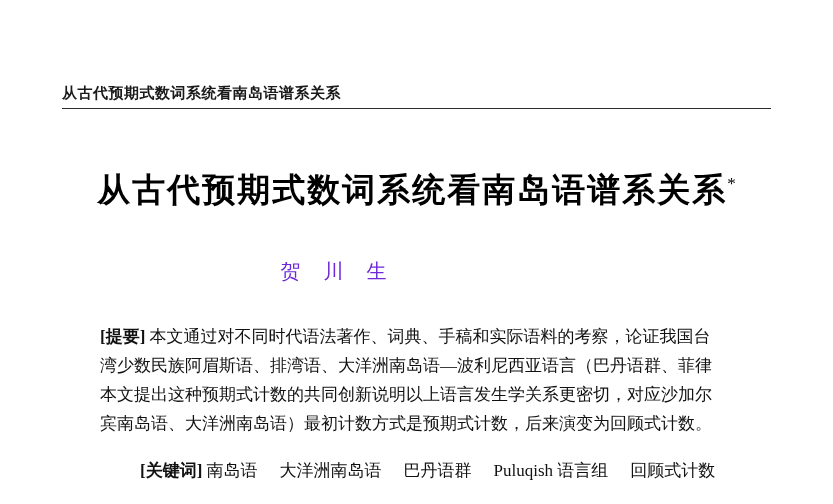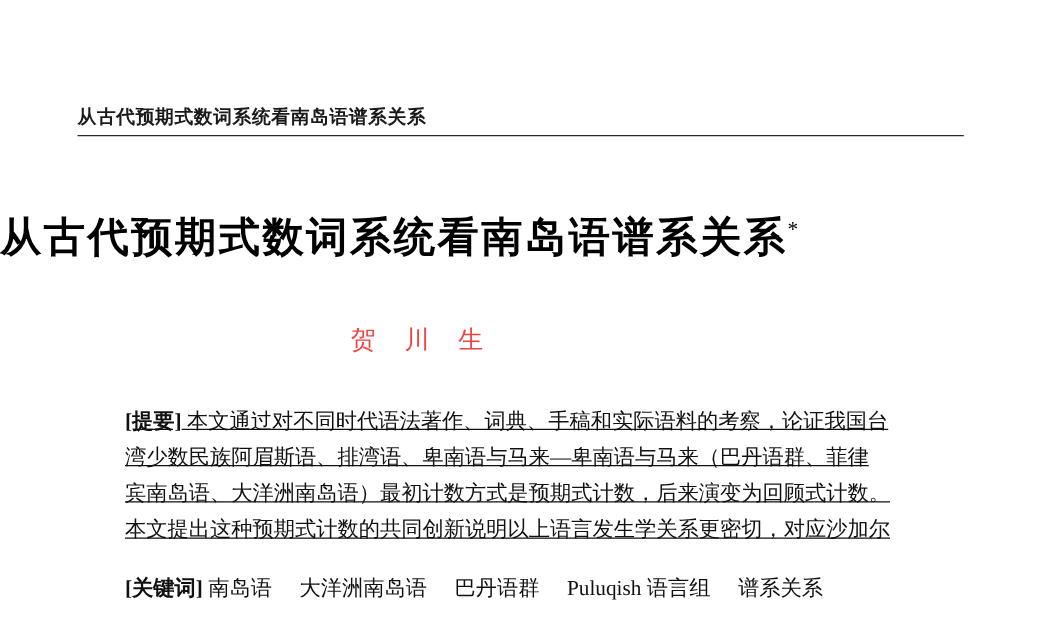--- a/index.html
+++ b/index.html
@@ -36,48 +36,47 @@
     top: 108px;
     width: 709px;
     height: 1px;
     background: #2b2b2b;
   }
   .title {
     position: absolute;
     left: 0;
     top: 168px;
     width: 833px;
-    text-align: left;
+    text-align: center;
     font-size: 33px;
     font-weight: bold;
     letter-spacing: 2px;
     color: #000000;
   }
   .title .star {
     font-size: 17px;
     vertical-align: super;
     font-weight: normal;
     letter-spacing: 0;
   }
   .author {
     position: absolute;
     left: 0;
     top: 258px;
     width: 676px;
     text-align: center;
     font-size: 20px;
     letter-spacing: 9px;
-    color: #ef4444;
+    color: #6d28d9;
   }
   .abstract-block {
     position: absolute;
     left: 100px;
     top: 322px;
     width: 634px;
-    text-decoration: underline;
   }
   .abs-line {
     font-size: 17px;
     line-height: 29px;
     color: #111111;
     text-align: justify;
     white-space: nowrap;
   }
   .abs-line .lbl {
     font-weight: bold;
@@ -87,20 +86,21 @@
     left: 100px;
     top: 456px;
     width: 700px;
     font-size: 17px;
     line-height: 29px;
     color: #111111;
     white-space: nowrap;
   }
   .keywords .lbl {
     font-weight: bold;
+    margin-left: 40px;
   }
   .kw-item {
     margin-right: 22px;
   }
 </style>
 </head>
 <body>
 
 <div class="page">
 
@@ -108,23 +108,23 @@
   <div class="head-rule"></div>
 
   <div class="title">
     <span>从古代预期式数词系统看南岛语谱系关系</span><span class="star">*</span>
   </div>
 
   <div class="author">贺 川 生</div>
 
   <div class="abstract-block">
     <div class="abs-line"><span class="lbl">[提要]</span> <span>本文通过对不同时代语法著作、词典、手稿和实际语料的考察，论证我国台</span></div>
-    <div class="abs-line">湾少数民族阿眉斯语、排湾语、卑南语与马来—卑南语与马来（巴丹语群、菲律</div>
+    <div class="abs-line">湾少数民族阿眉斯语、排湾语、大洋洲南岛语—波利尼西亚语言（巴丹语群、菲律</div>
+    <div class="abs-line">本文提出这种预期式计数的共同创新说明以上语言发生学关系更密切，对应沙加尔</div>
     <div class="abs-line">宾南岛语、大洋洲南岛语）最初计数方式是预期式计数，后来演变为回顾式计数。</div>
-    <div class="abs-line">本文提出这种预期式计数的共同创新说明以上语言发生学关系更密切，对应沙加尔</div>
   </div>
 
   <div class="keywords">
     <span class="lbl">[关键词]</span>
-    <span class="kw-item">南岛语</span><span class="kw-item">大洋洲南岛语</span><span class="kw-item">巴丹语群</span><span class="kw-item">Puluqish 语言组</span><span class="kw-item">谱系关系</span>
+    <span class="kw-item">南岛语</span><span class="kw-item">大洋洲南岛语</span><span class="kw-item">巴丹语群</span><span class="kw-item">Puluqish 语言组</span><span class="kw-item">回顾式计数</span>
   </div>
 
 </div>
 
 </body></html>

